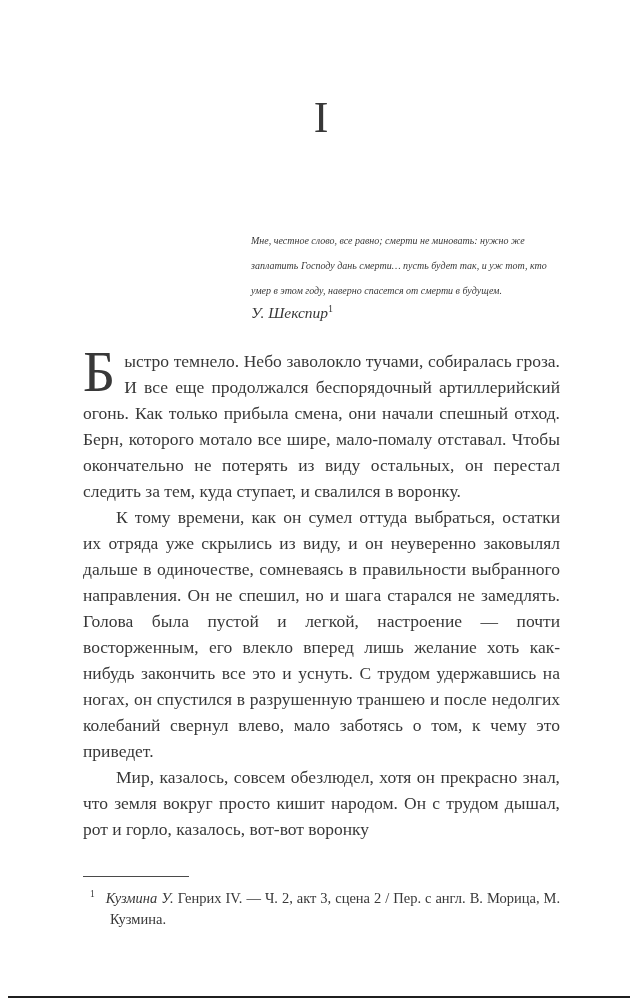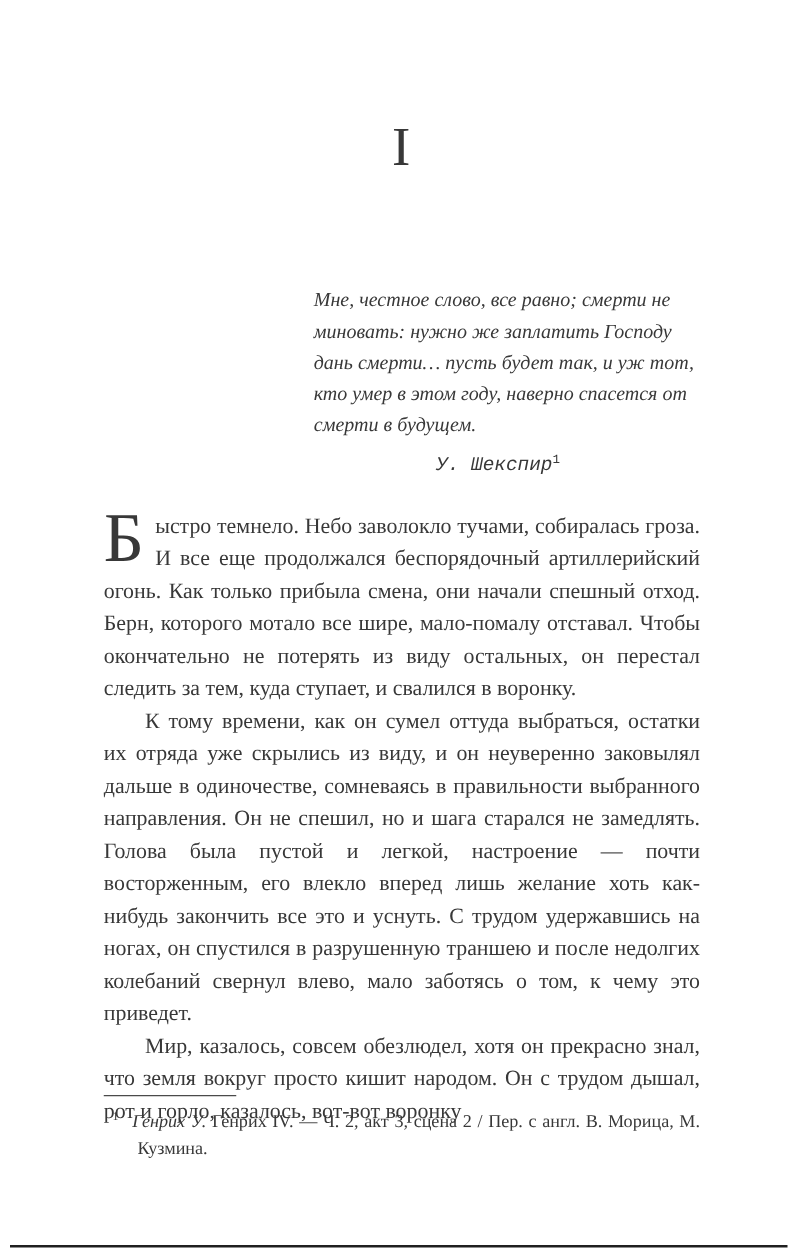--- a/index.html
+++ b/index.html
@@ -28,30 +28,29 @@
     line-height: 1;
     text-align: center;
     letter-spacing: 1px;
   }
   .epigraph {
     margin: 88px 0 0 168px;
   }
   .epigraph-text {
     margin: 0;
     font-style: italic;
-    font-size: 16px;
+    font-size: 10px;
     line-height: 25px;
     text-align: left;
   }
   .epigraph-attr {
-    margin: 10px 14px 0 0;
+    margin: 0 14px 0 0;
     font-style: italic;
     font-size: 15.5px;
-    text-align: center;
-    font-family: Liberation Mono, monospace;
+    text-align: left;
   }
   .epigraph-attr sup {
     font-size: 10px;
     font-style: normal;
   }
   .body-text {
     margin-top: 26px;
   }
   .para {
     margin: 0;
@@ -118,18 +117,18 @@
   </div>
 
   <div class="body-text">
     <p class="para first"><span class="dropcap">Б</span><span>ыстро темнело. Небо заволокло тучами, собиралась гроза. И все еще продолжался беспорядочный артиллерийский огонь. Как только прибыла смена, они начали спешный отход. Берн, которого мотало все шире, мало-помалу отставал. Чтобы окончательно не потерять из виду остальных, он перестал следить за тем, куда ступает, и свалился в воронку.</span></p>
     <p class="para indent">К тому времени, как он сумел оттуда выбраться, остатки их отряда уже скрылись из виду, и он неуверенно заковылял дальше в одиночестве, сомневаясь в правильности выбранного направления. Он не спешил, но и шага старался не замедлять. Голова была пустой и легкой, настроение — почти восторженным, его влекло вперед лишь желание хоть как-нибудь закончить все это и уснуть. С трудом удержавшись на ногах, он спустился в разрушенную траншею и после недолгих колебаний свернул влево, мало заботясь о том, к чему это приведет.</p>
     <p class="para indent">Мир, казалось, совсем обезлюдел, хотя он прекрасно знал, что земля вокруг просто кишит народом. Он с трудом дышал, рот и горло, казалось, вот-вот воронку</p>
   </div>
 
   <div class="footnote-area">
     <div class="footnote-rule"></div>
-    <p class="footnote"><sup class="fn-marker">1</sup><span class="fn-author">Генрих У.</span> <span class="fn-text">Генрих IV. — Ч. 2, акт 3, сцена 2 / Пер. с англ. В. Морица, М. Кузмина.</span></p>
+    <p class="footnote"><sup class="fn-marker">1</sup><span class="fn-author">Кузмина У.</span> <span class="fn-text">Генрих IV. — Ч. 2, акт 3, сцена 2 / Пер. с англ. В. Морица, М. Кузмина.</span></p>
   </div>
 
   <div class="page-edge"></div>
 
 </div>
 
 </body></html>

